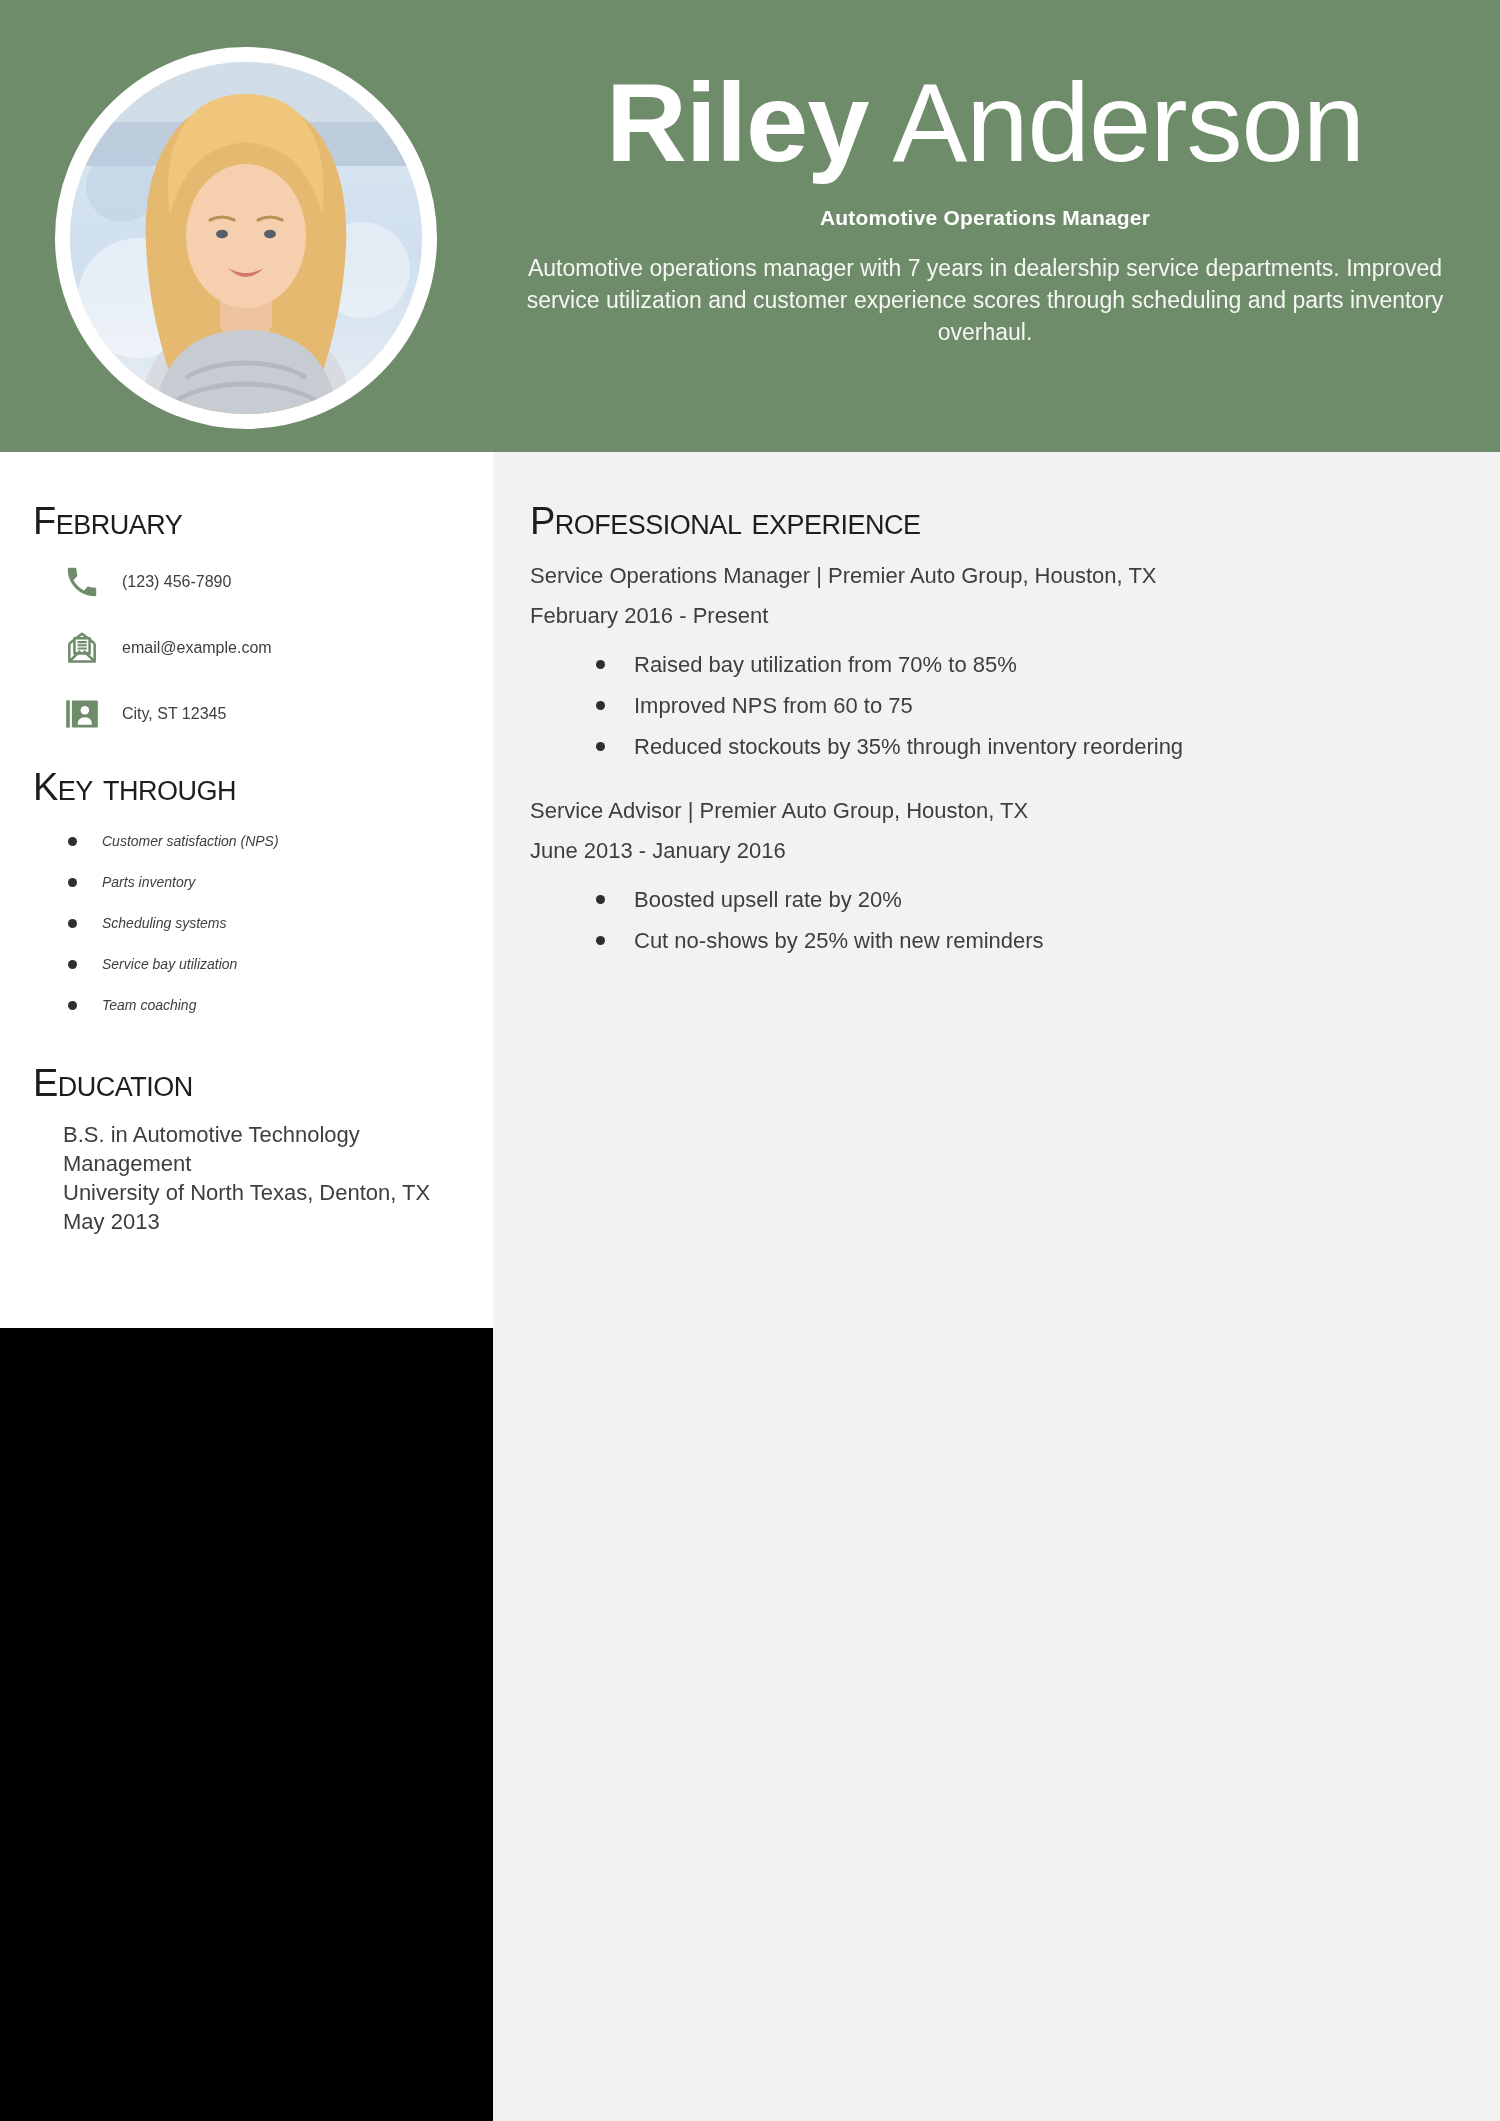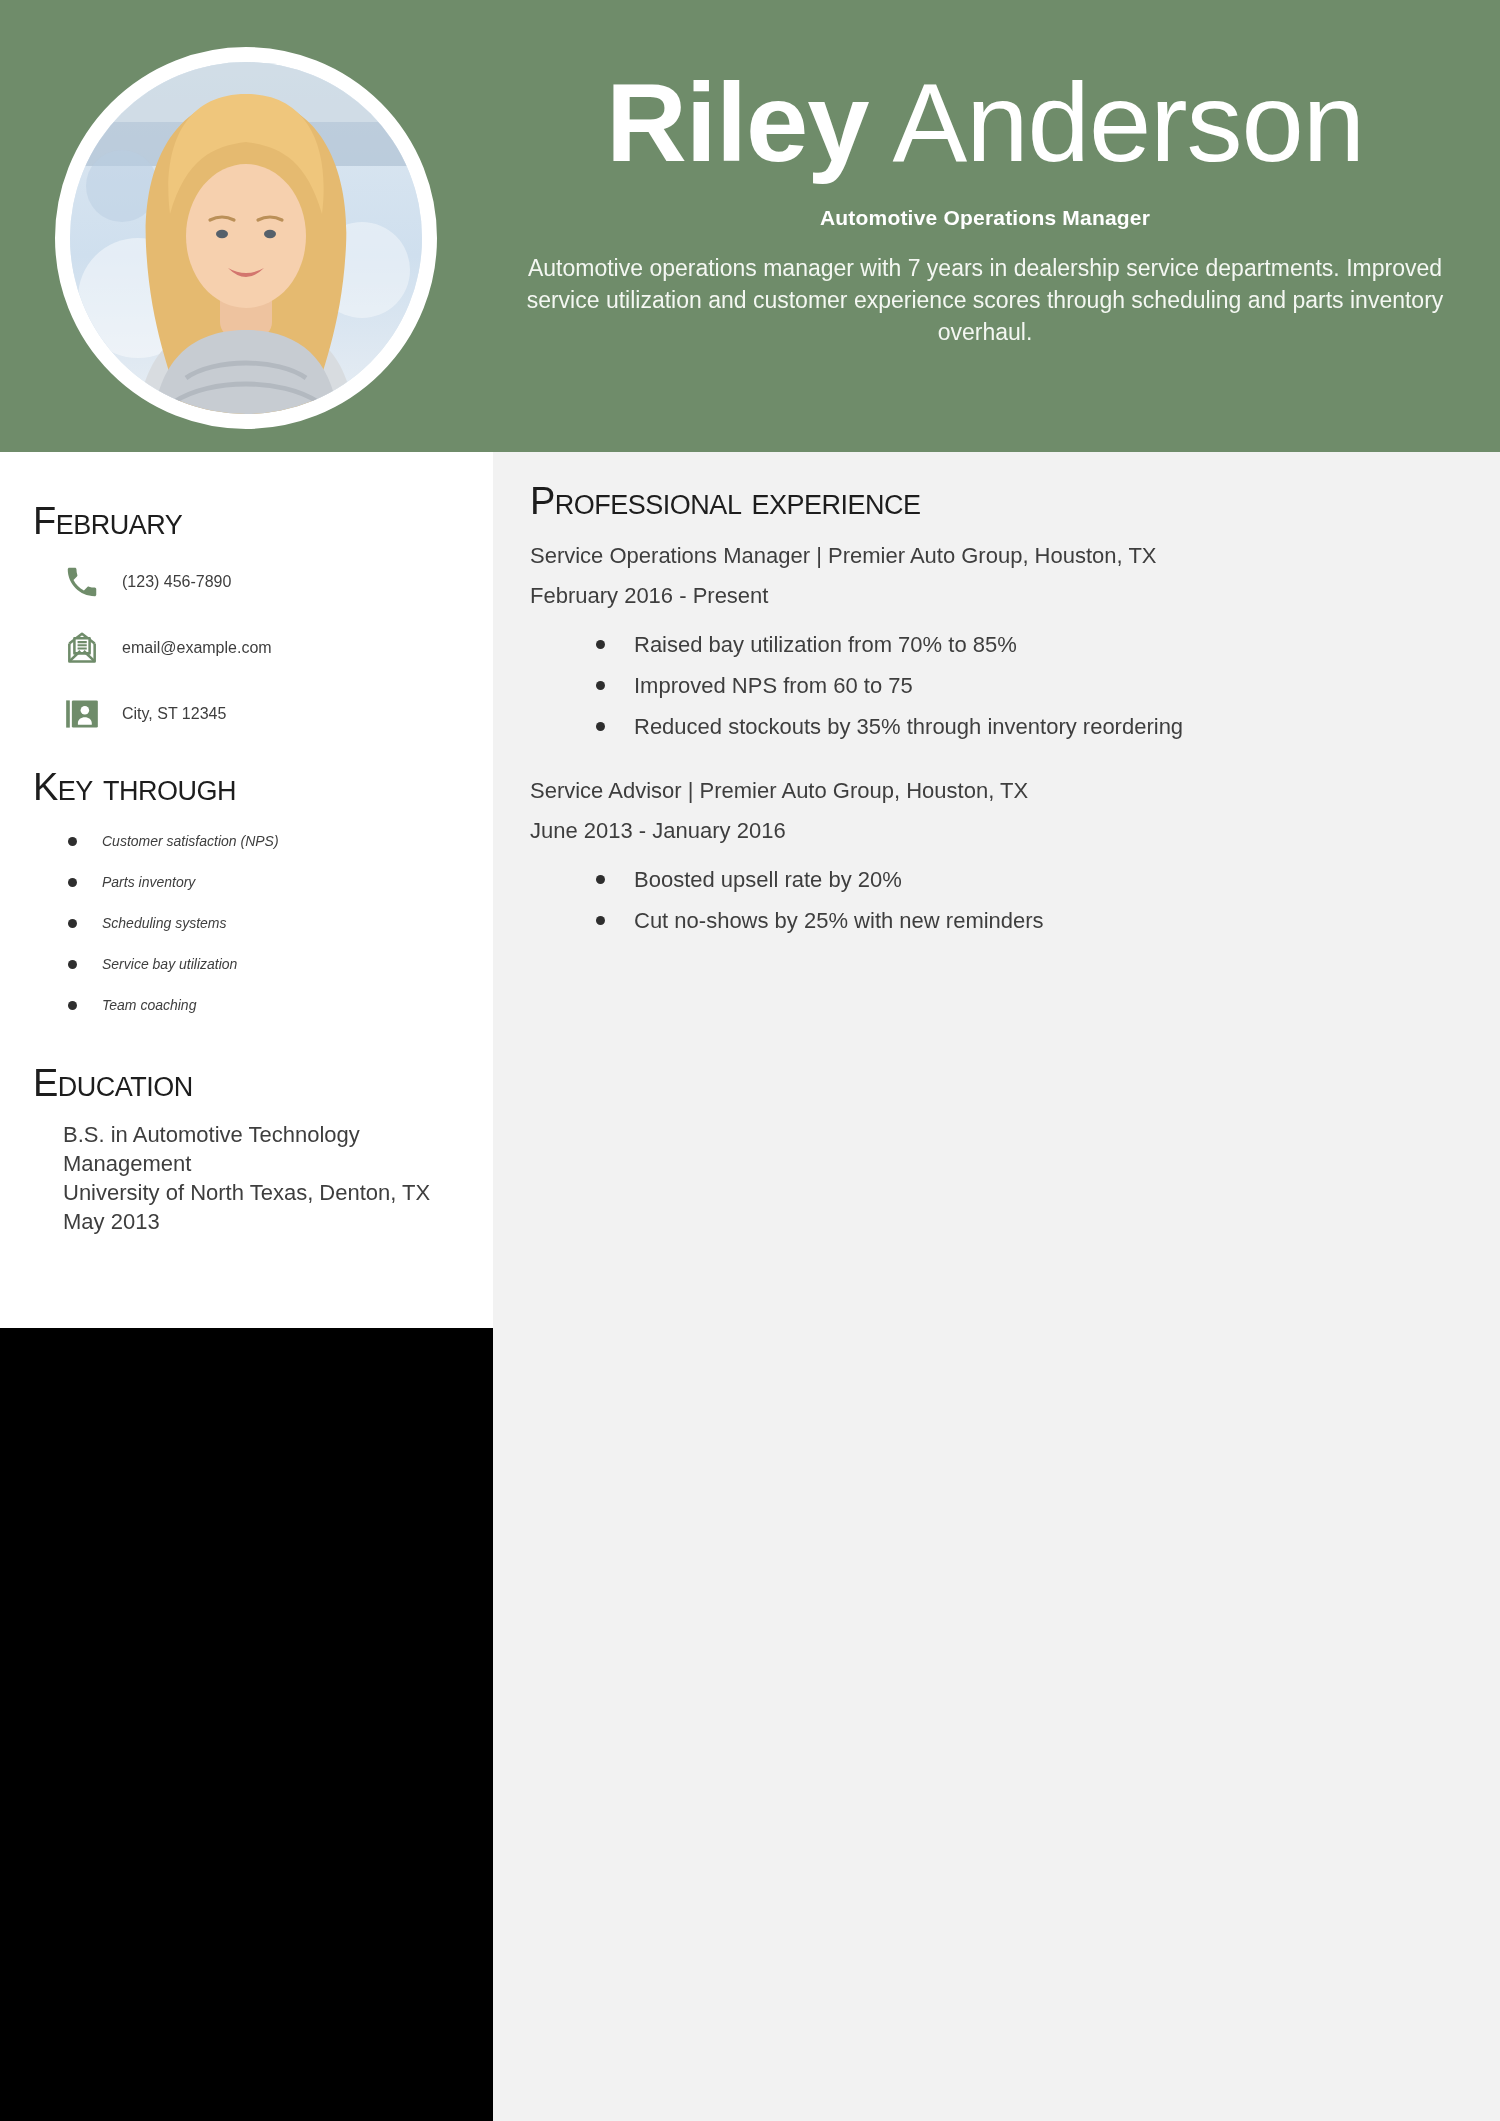--- a/index.html
+++ b/index.html
@@ -72,21 +72,21 @@
   }
   .skills-list li::before{
     content:"";position:absolute;left:35px;top:16px;
     width:9px;height:9px;border-radius:50%;background:#2e2e2e;
   }
 
   .education-block{margin-top:36px;}
   .edu{margin-top:14px;padding-left:30px;width:384px;}
   .edu-line{font-size:22px;line-height:29px;color:#3e3e3e;}
 
-  .main-inner{padding:28px 40px 0 37px;}
+  .main-inner{padding:48px 40px 0 37px;}
   .job{margin-top:12px;}
   .job + .job{margin-top:24px;}
   .job-head{font-size:22px;line-height:40px;color:#3e3e3e;}
   .job-bullets{margin:8px 0 0 0;padding:0;list-style:none;}
   .job-bullets li{
     position:relative;font-size:22px;line-height:41px;color:#3e3e3e;
     padding-left:104px;
   }
   .job-bullets li::before{
     content:"";position:absolute;left:66px;top:16px;

